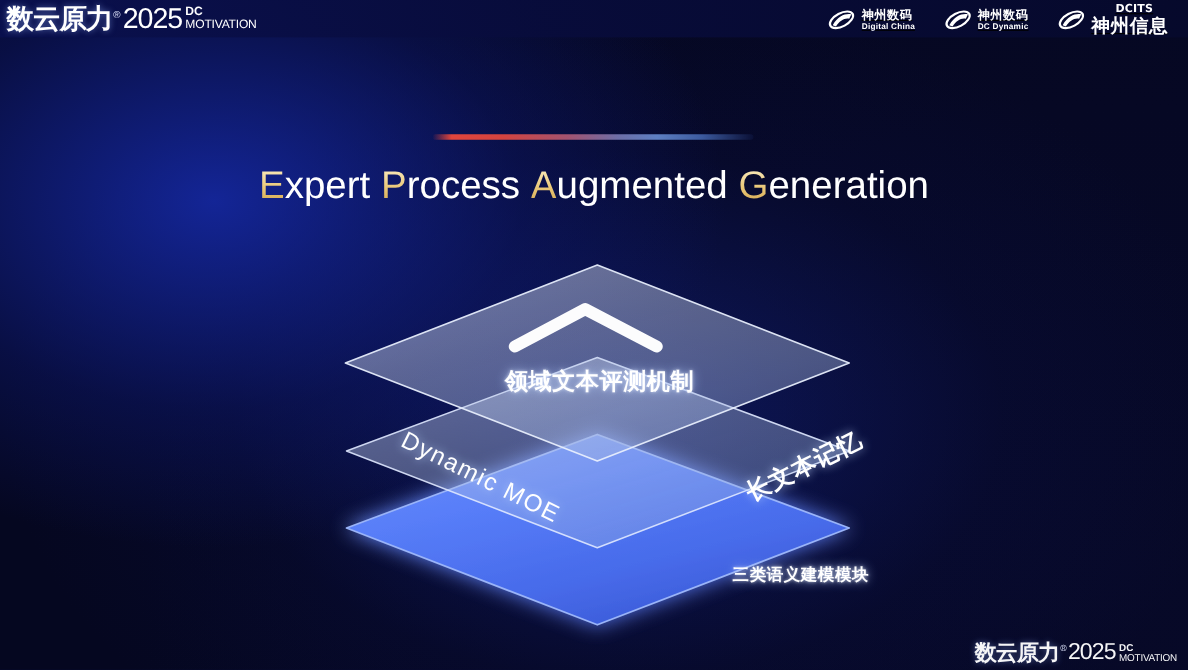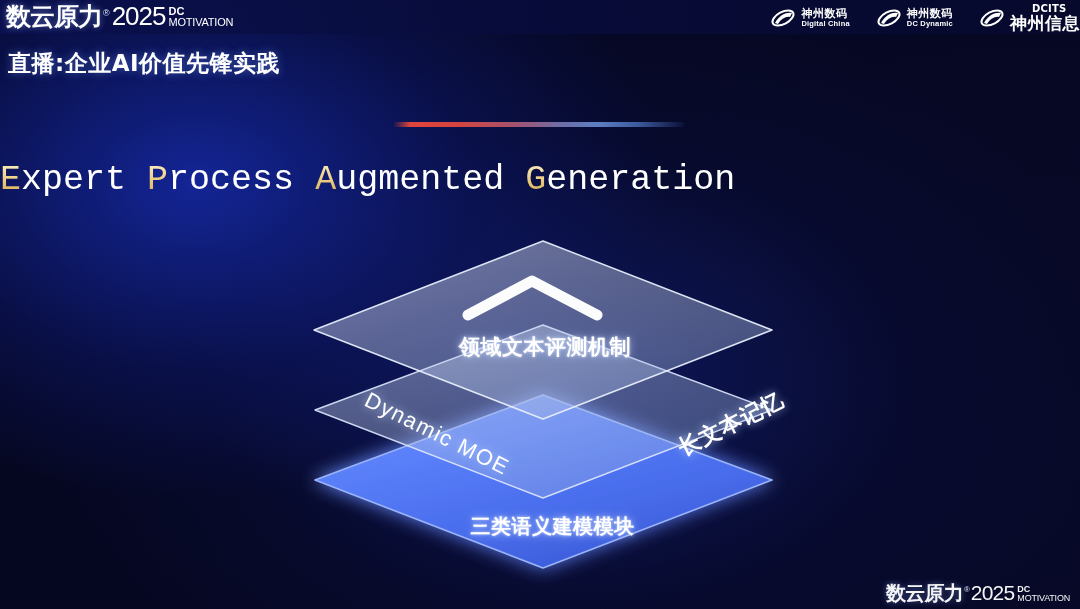--- a/index.html
+++ b/index.html
@@ -53,22 +53,22 @@
   #live-subtitle {
     position: absolute; left: 8px; top: 48px;
     font-size: 23px; font-weight: 700; color: #ffffff;
     letter-spacing: 0.5px;
     font-family: "DejaVu Sans", sans-serif;
     text-shadow: 0 0 8px rgba(120,160,255,0.5);
   }
 
   
   #partner-logos {
-    position: absolute; right: 0; top: 4px;
-    display: flex; align-items: center; gap: 26px;
+    position: absolute; right: 18px; top: 4px;
+    display: flex; align-items: center; gap: 26px; text-decoration: underline;
   }
   .partner { display: flex; align-items: center; gap: 5px; }
   .swirl { width: 26px; height: 22px; flex: 0 0 auto; }
   .partner-text { display: flex; flex-direction: column; line-height: 1.05; }
   .partner-cn { font-size: 11px; font-weight: 700; color: #ffffff; letter-spacing: 0.5px;
                 font-family: "DejaVu Sans", sans-serif; }
   .partner-en { font-size: 7.5px; font-weight: 700; color: #ffffff; letter-spacing: 0.2px; }
   .partner.dcits .partner-cn { font-size: 17px; letter-spacing: 0.5px;
                 font-family: "Liberation Sans", sans-serif; }
   .partner.dcits .partner-en { font-size: 10px; font-weight: 700;
@@ -102,24 +102,24 @@
       #d4443f 22%,
       #a3536f 42%,
       #6d6fa8 58%,
       #5d7fc2 70%,
       #3c5a9e 84%,
       rgba(30,50,120,0.15) 100%);
     filter: blur(0.3px);
   }
 
   #subtitle-en {
-    position: absolute; left: 0; right: 0; top: 160px;
-    text-align: left; font-size: 35px; font-weight: 400;
+    position: absolute; left: 0; right: 0; top: 149px;
+    text-align: center; font-size: 35px; font-weight: 400;
     letter-spacing: 0px;
-    font-family: Liberation Mono, monospace;
+    font-family: Liberation Sans, sans-serif;
     color: #ffffff;
     white-space: nowrap;
   }
   #subtitle-en .cap {
     background: linear-gradient(180deg,#fdf2cd 0%, #eac878 55%, #cfa24b 100%);
     -webkit-background-clip: text; background-clip: text;
     -webkit-text-fill-color: transparent;
   }
 
   
@@ -136,22 +136,22 @@
     font-weight: 700;
     font-family: "DejaVu Sans", sans-serif;
     text-shadow: 0 0 10px rgba(180,205,255,0.85), 0 0 3px rgba(255,255,255,0.7);
     white-space: nowrap;
   }
   #label-top {
     left: 0; right: 0; top: 108px; text-align: center;
     font-size: 21px; letter-spacing: 0.5px;
   }
   #label-bottom {
-    left: 15px; right: 0; top: 288px; text-align: center;
-    font-size: 20px; letter-spacing: 0.5px;
+    left: 15px; right: 0; top: 288px; text-align: right;
+    font-size: 15px; letter-spacing: 0.5px;
   }
   #label-moe {
     left: 72px; top: 162px;
     font-size: 22px; font-weight: 400;
     font-family: "Liberation Sans", sans-serif;
     letter-spacing: 1.5px;
     transform: rotate(26.5deg);
     transform-origin: left top;
     text-shadow: 0 0 9px rgba(190,215,255,0.8);
   }
@@ -196,21 +196,20 @@
   <div id="brand-logo">
     <span class="cn">数云原力</span>
     <span class="reg">®</span>
     <span class="year">2025</span>
     <span class="dcwrap">
       <span class="dc">DC</span>
       <span class="motivation">MOTIVATION</span>
     </span>
   </div>
 
-  <div id="live-subtitle">直播:企业AI价值先锋实践</div>
 
   <div id="partner-logos">
 
     <div class="partner">
       <span class="swirl">
         <svg viewBox="0 0 52 44" width="26" height="22">
           <ellipse cx="26" cy="22" rx="23" ry="12" fill="none" stroke="#ffffff" stroke-width="4" transform="rotate(-28 26 22)"></ellipse>
           <path d="M10 32 C 20 14, 34 10, 44 12 L 40 20 C 32 18, 22 24, 16 34 Z" fill="#ffffff"></path>
         </svg>
       </span>

